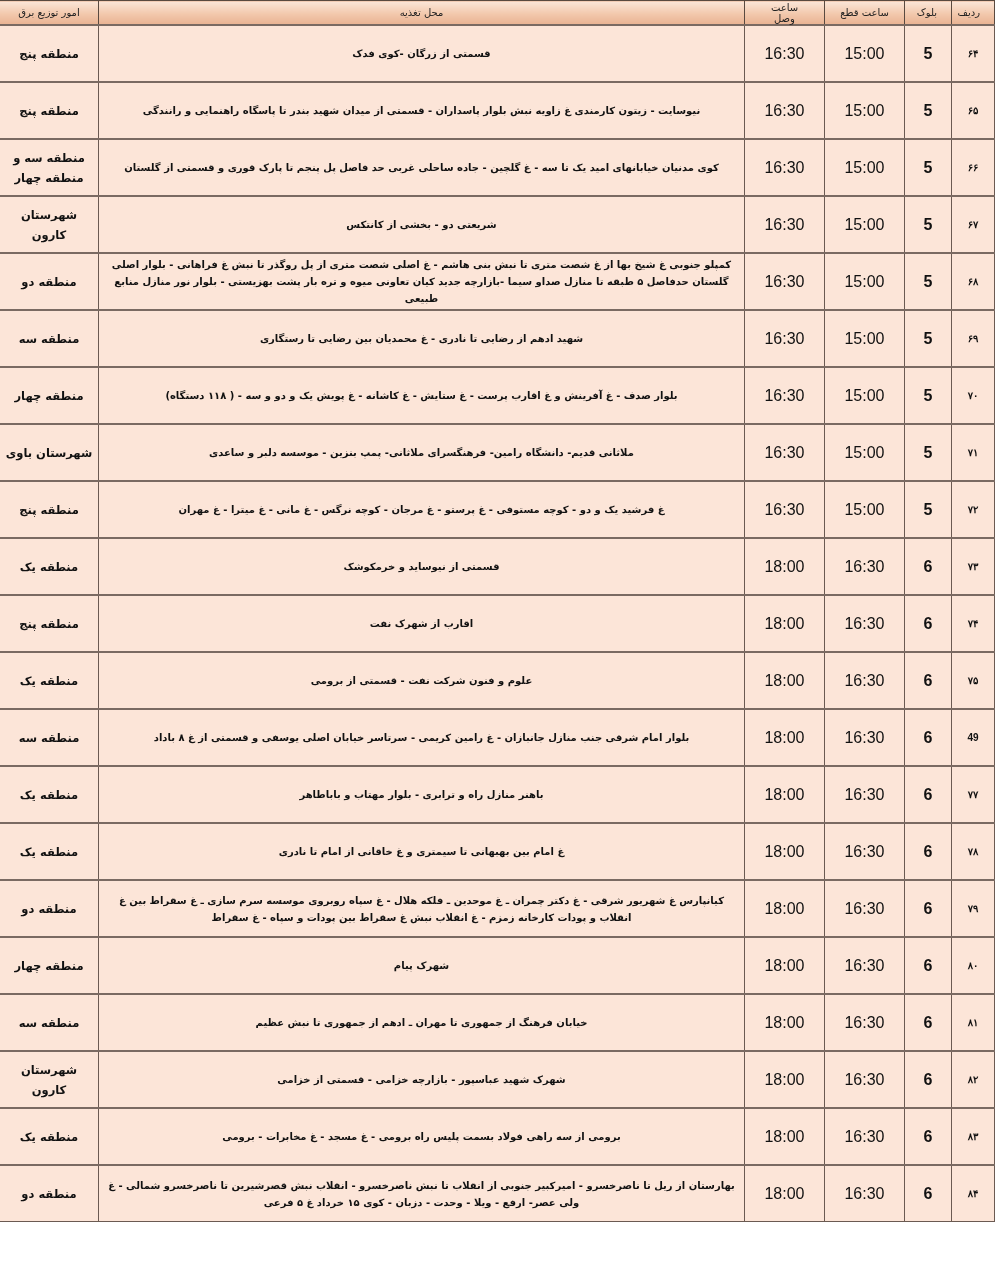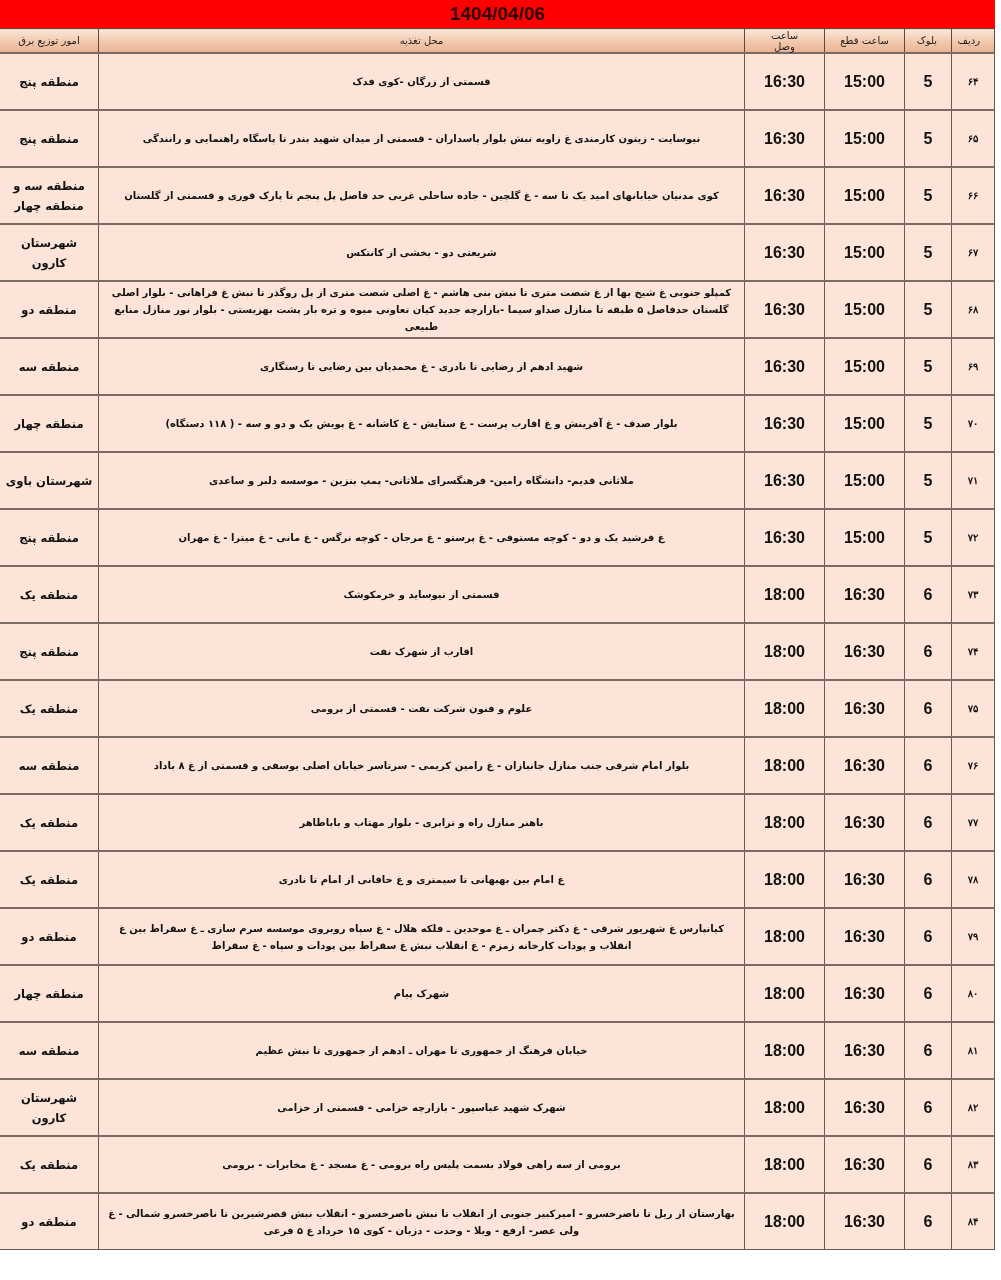--- a/index.html
+++ b/index.html
@@ -78,42 +78,41 @@
       margin-top: 33px;
     }
     td.c-block {
       font-family: "Liberation Sans", sans-serif;
       font-size: 16px;
       font-weight: bold;
     }
     td.c-time {
       font-family: "Liberation Sans", sans-serif;
       font-size: 16px;
-      font-weight: bold;
+      font-weight: normal;
       direction: ltr;
     }
     td.c-loc {
       font-size: 10px;
       font-weight: bold;
       line-height: 17px;
       padding: 0 6px;
     }
     td.c-region {
       font-size: 11.5px;
       font-weight: bold;
       line-height: 20px;
       padding: 0 3px;
       margin-left: 42px;
     }
   </style>
 </head>
 <body>
 
 <div class="sheet">
-  <div class="date-band">1404/04/06</div>
 
   <table class="schedule">
     <colgroup>
       <col style="width:43px">
       <col style="width:47px">
       <col style="width:80px">
       <col style="width:80px">
       <col style="width:646px">
       <col style="width:99px">
     </colgroup>
@@ -218,21 +217,21 @@
         </tr>
         <tr>
           <td class="c-row">۷۵</td>
           <td class="c-block">6</td>
           <td class="c-time">16:30</td>
           <td class="c-time">18:00</td>
           <td class="c-loc">علوم و فنون شرکت نفت - قسمتی از برومی</td>
           <td class="c-region">منطقه یک</td>
         </tr>
         <tr>
-          <td class="c-row">۷۶</td>
+          <td class="c-row">49</td>
           <td class="c-block">6</td>
           <td class="c-time">16:30</td>
           <td class="c-time">18:00</td>
           <td class="c-loc">بلوار امام شرقی جنب منازل جانبازان - غ رامین کریمی - سرتاسر خیابان اصلی یوسفی و قسمتی از غ ۸ باداد</td>
           <td class="c-region">منطقه سه</td>
         </tr>
         <tr>
           <td class="c-row">۷۷</td>
           <td class="c-block">6</td>
           <td class="c-time">16:30</td>

